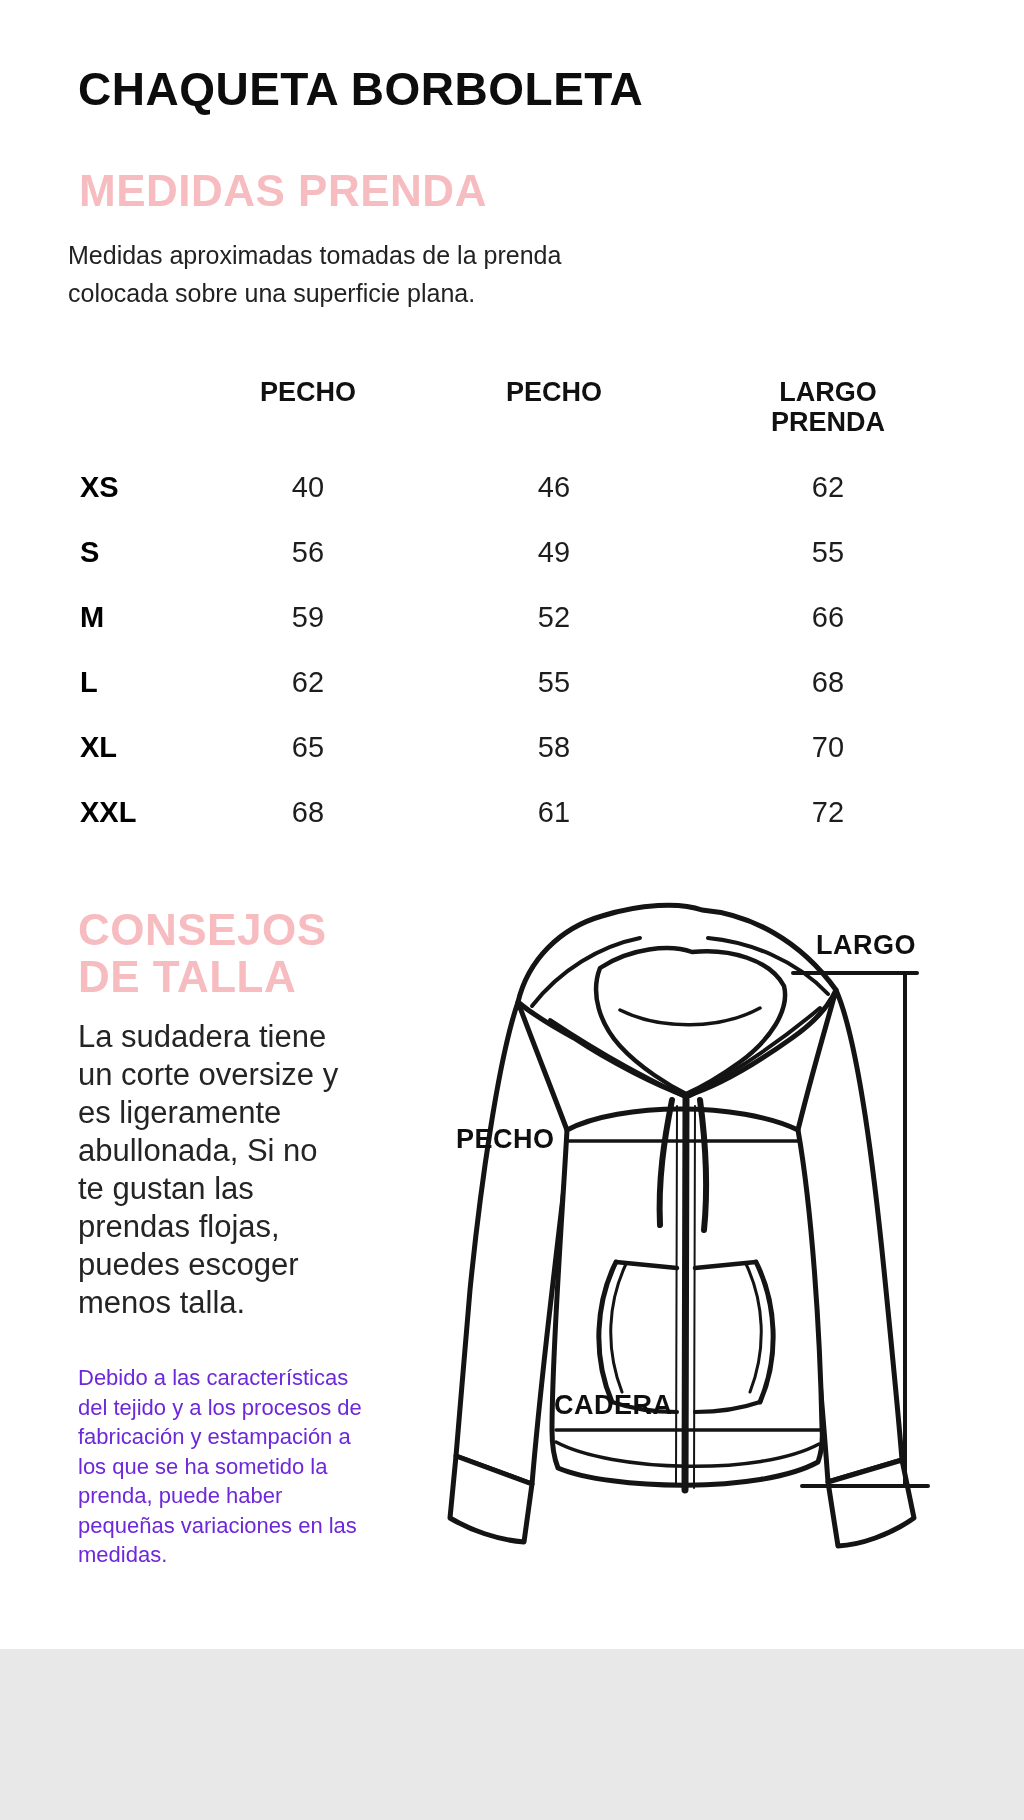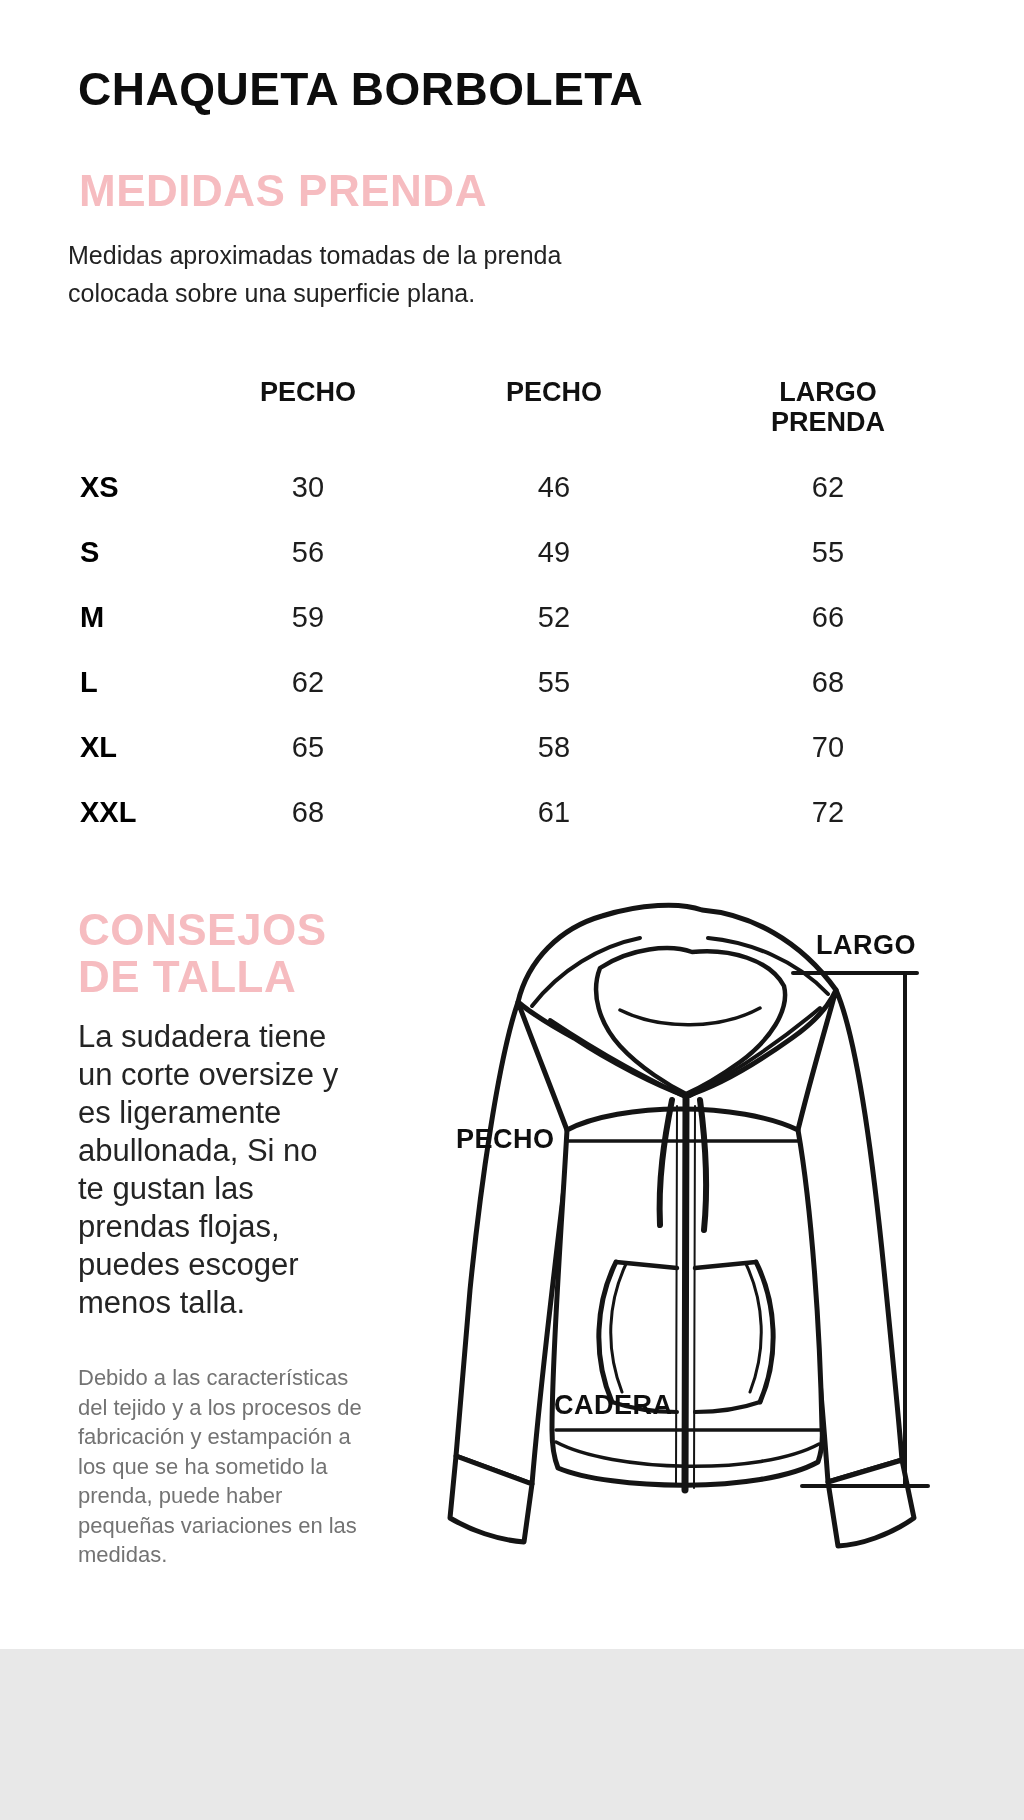--- a/index.html
+++ b/index.html
@@ -35,21 +35,21 @@
   .trow .val{text-align:center;font-weight:400;}
   .consejos-heading{
     position:absolute;left:78px;top:906px;font-size:44px;line-height:47px;white-space:pre-line;
   }
   .advice-body{
     position:absolute;left:78px;top:1018px;font-size:31px;line-height:38px;
     white-space:pre-line;color:#242424;margin:0;
   }
   .advice-note{
     position:absolute;left:78px;top:1363px;font-size:22px;line-height:29.5px;
-    white-space:pre-line;color:#737373;margin:0;
+    white-space:pre-line;color:#6d28d9;margin:0;
   }
   .diagram{position:absolute;left:440px;top:890px;width:560px;height:690px;}
   .diagram svg{position:absolute;left:0;top:0;}
   .dlabel{position:absolute;font-weight:700;font-size:27px;color:#0f0f0f;letter-spacing:.5px;}
   .dlabel-largo{left:376px;top:40px;}
   .dlabel-pecho{left:16px;top:234px;}
   .dlabel-cadera{left:114px;top:500px;text-align:center;}
   .page-footer{
     position:absolute;left:0;top:1652px;width:1024px;height:168px;background:#f9c4c6;
     display:flex;align-items:center;justify-content:center;
@@ -81,21 +81,21 @@
     <div class="cell size"></div>
     <div class="cell">PECHO</div>
     <div class="cell">PECHO</div>
     <div class="cell">LARGO
 PRENDA</div>
   </div>
 
   <div class="tbody">
     <div class="trow">
       <div class="size">XS</div>
-      <div class="val">30</div>
+      <div class="val">40</div>
       <div class="val">46</div>
       <div class="val">62</div>
     </div>
     <div class="trow">
       <div class="size">S</div>
       <div class="val">56</div>
       <div class="val">49</div>
       <div class="val">55</div>
     </div>
     <div class="trow">

